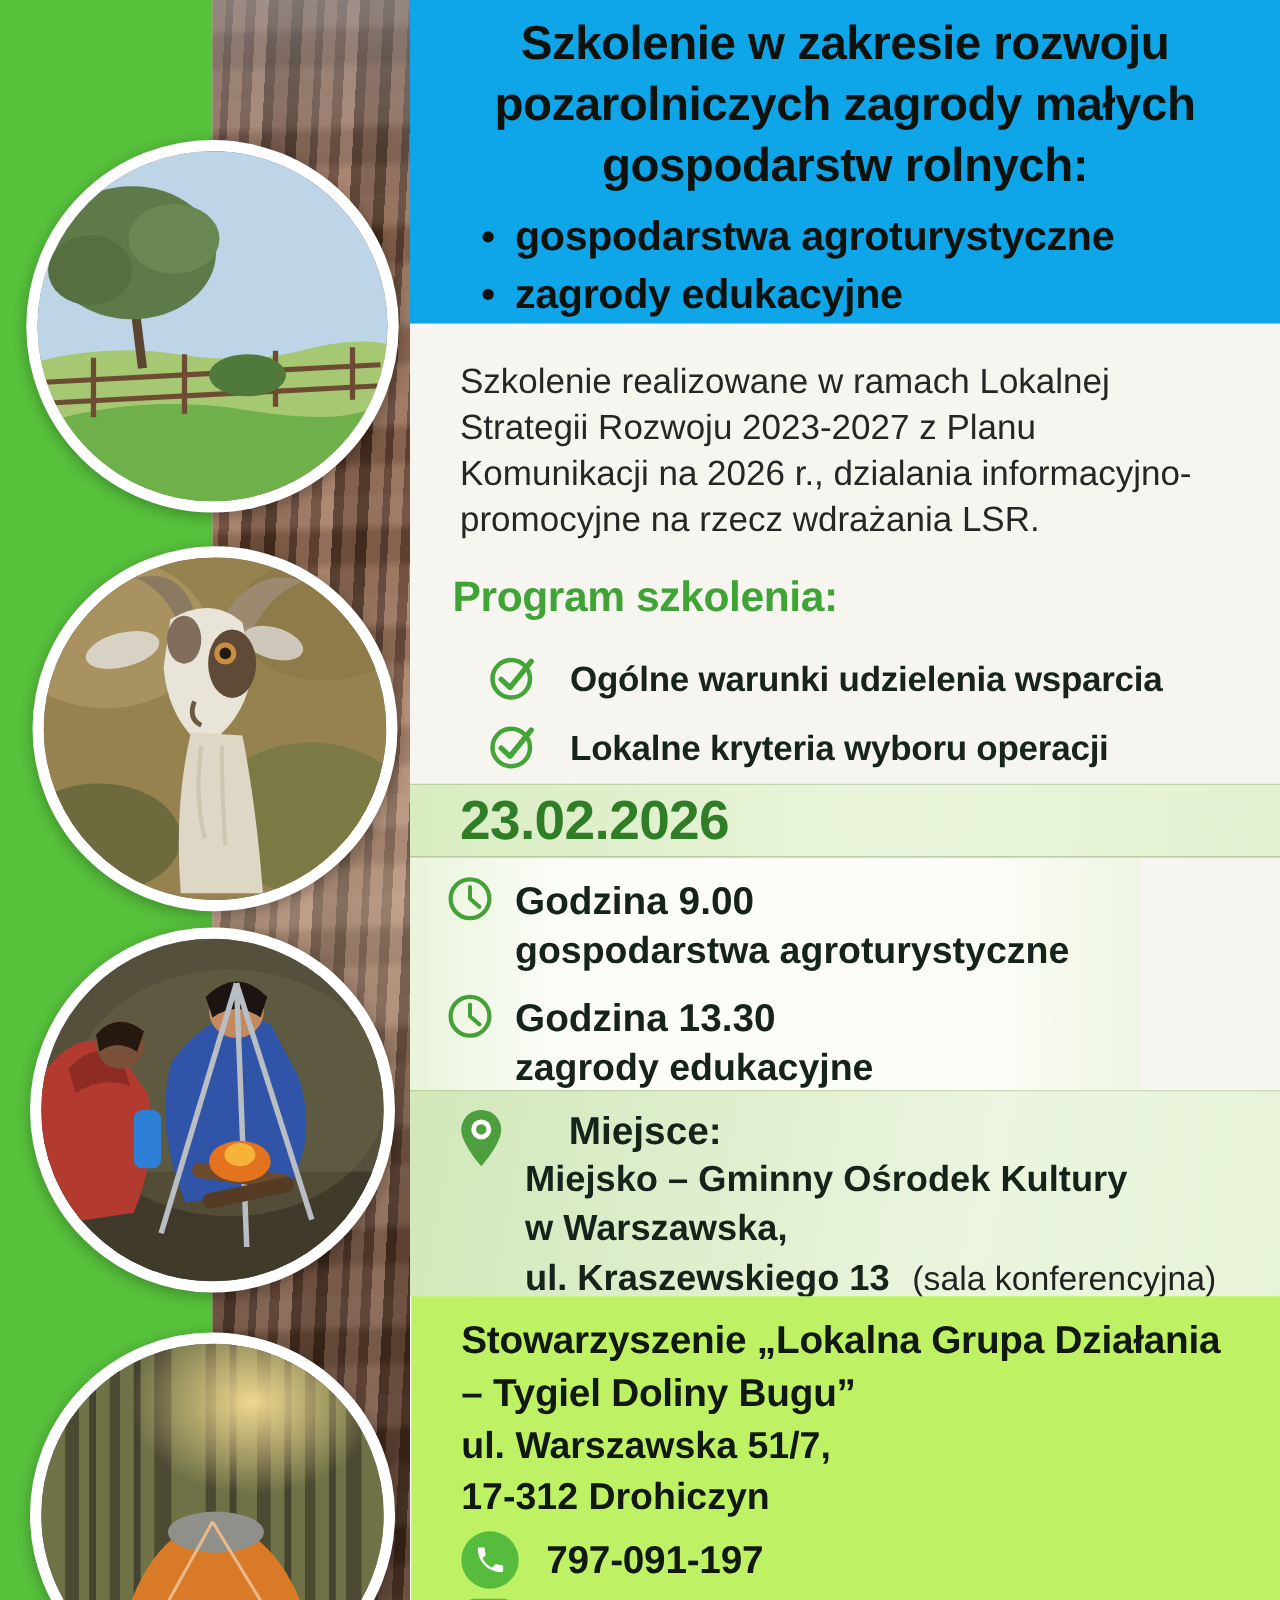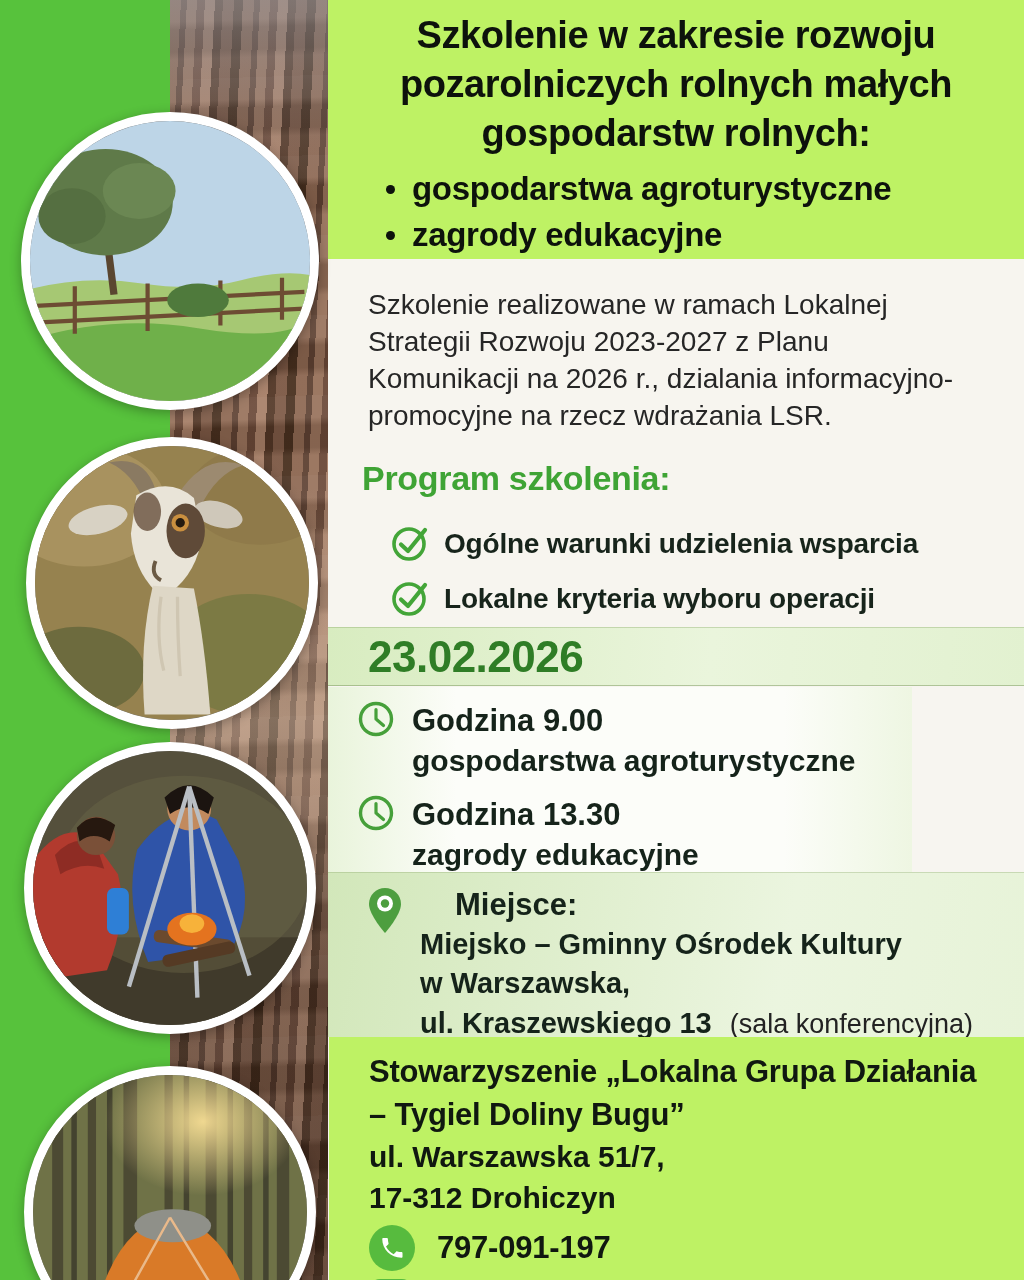--- a/index.html
+++ b/index.html
@@ -24,32 +24,32 @@
     box-shadow:0 3px 12px rgba(0,0,0,.3); background:#777;
   }
   .photo svg{display:block;width:100%;height:100%;}
   .photo1{left:21px; top:112px; width:280px; height:280px;}
   .photo2{left:26px; top:437px; width:274px; height:274px;}
   .photo3{left:24px; top:742px; width:274px; height:274px;}
   .photo4{left:24px; top:1066px; width:274px; height:274px;}
   
   .main{position:absolute;left:328px;top:0;width:696px;height:1280px;}
   .banner{
-    position:absolute;left:0;top:0;width:696px;height:259px;background:#bef264;
+    position:absolute;left:0;top:0;width:696px;height:259px;background:#0ea5e9;
     color:#0d120c;
   }
   .title{margin-top:11px;text-align:center;font-weight:bold;font-size:38px;line-height:49px;letter-spacing:-.4px;}
   .bullets{margin:8px 0 0 0;padding:0 0 0 56px;list-style:none;}
   .bullets li{position:relative;font-weight:bold;font-size:33px;line-height:46px;letter-spacing:-.3px;padding-left:28px;}
   .bullets li::before{content:"";position:absolute;left:2px;top:19px;width:9px;height:9px;border-radius:50%;background:#0d120c;}
   .sec-intro{position:absolute;left:0;top:259px;width:696px;height:368px;background:#f7f5ef;}
   .intro{margin:27px 20px 0 40px;font-size:28px;line-height:37px;color:#262626;}
   .program-heading{margin:25px 0 0 34px;font-size:34px;font-weight:bold;color:#3fa435;letter-spacing:-.3px;}
   .checklist{margin:18px 0 0 60px;}
-  .check-row{display:flex;align-items:center;gap:12px;height:55px;}
+  .check-row{display:flex;align-items:center;gap:24px;height:55px;}
   .check-row .txt{font-size:28px;font-weight:bold;color:#17241b;letter-spacing:-.2px;}
   .date-band{
     position:absolute;left:0;top:627px;width:696px;height:59px;
     background:linear-gradient(95deg,#d8ecc0,#eaf5dc 55%,#e2f1d0);
     border-top:1px solid rgba(130,160,95,.35);
     border-bottom:1px solid rgba(110,140,80,.45);
     box-sizing:border-box;
   }
   .date-band .date{margin:4px 0 0 40px;font-size:44px;font-weight:bold;color:#2f7d26;letter-spacing:-.5px;}
   .sec-schedule{
@@ -87,21 +87,21 @@
 <div class="poster">
 
   <div class="left-green"></div>
   <div class="bark"></div>
 
   <div class="main">
 
     <div class="banner">
       <div class="title">
         <div>Szkolenie w zakresie rozwoju</div>
-        <div>pozarolniczych rolnych małych</div>
+        <div>pozarolniczych zagrody małych</div>
         <div>gospodarstw rolnych:</div>
       </div>
       <ul class="bullets">
         <li>gospodarstwa agroturystyczne</li>
         <li>zagrody edukacyjne</li>
       </ul>
     </div>
 
     <div class="sec-intro">
       <div class="intro">

